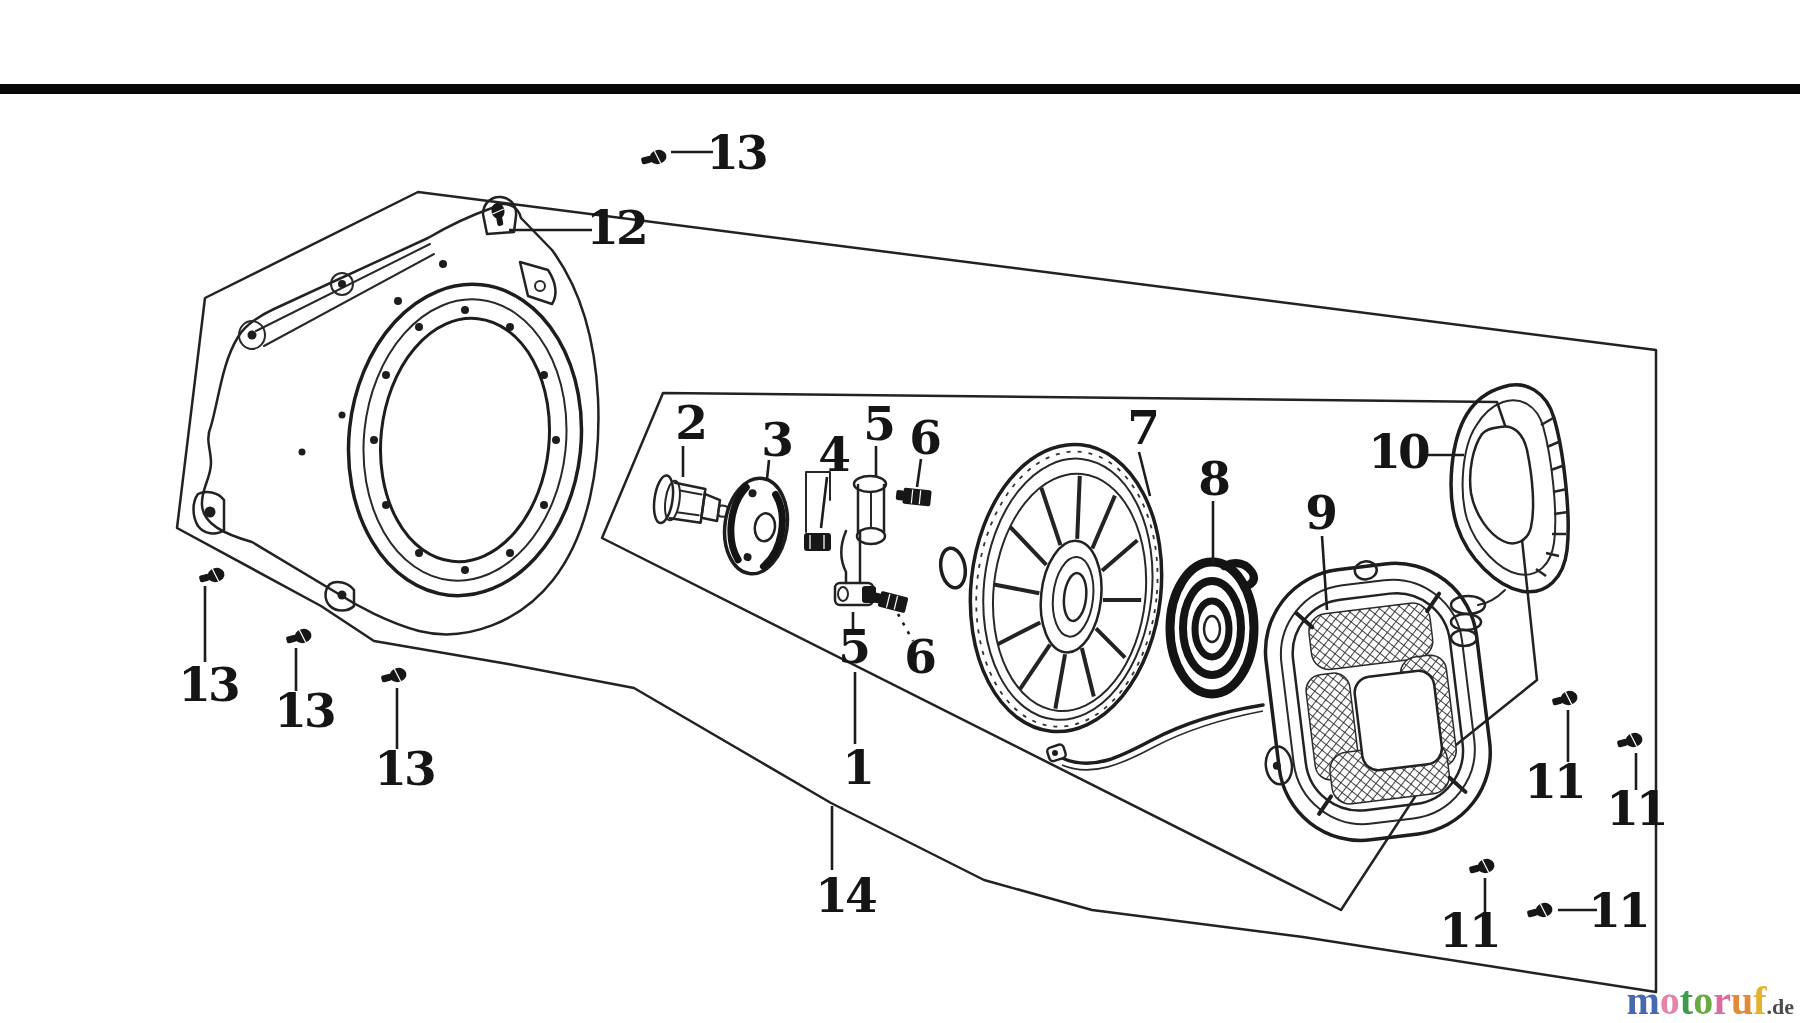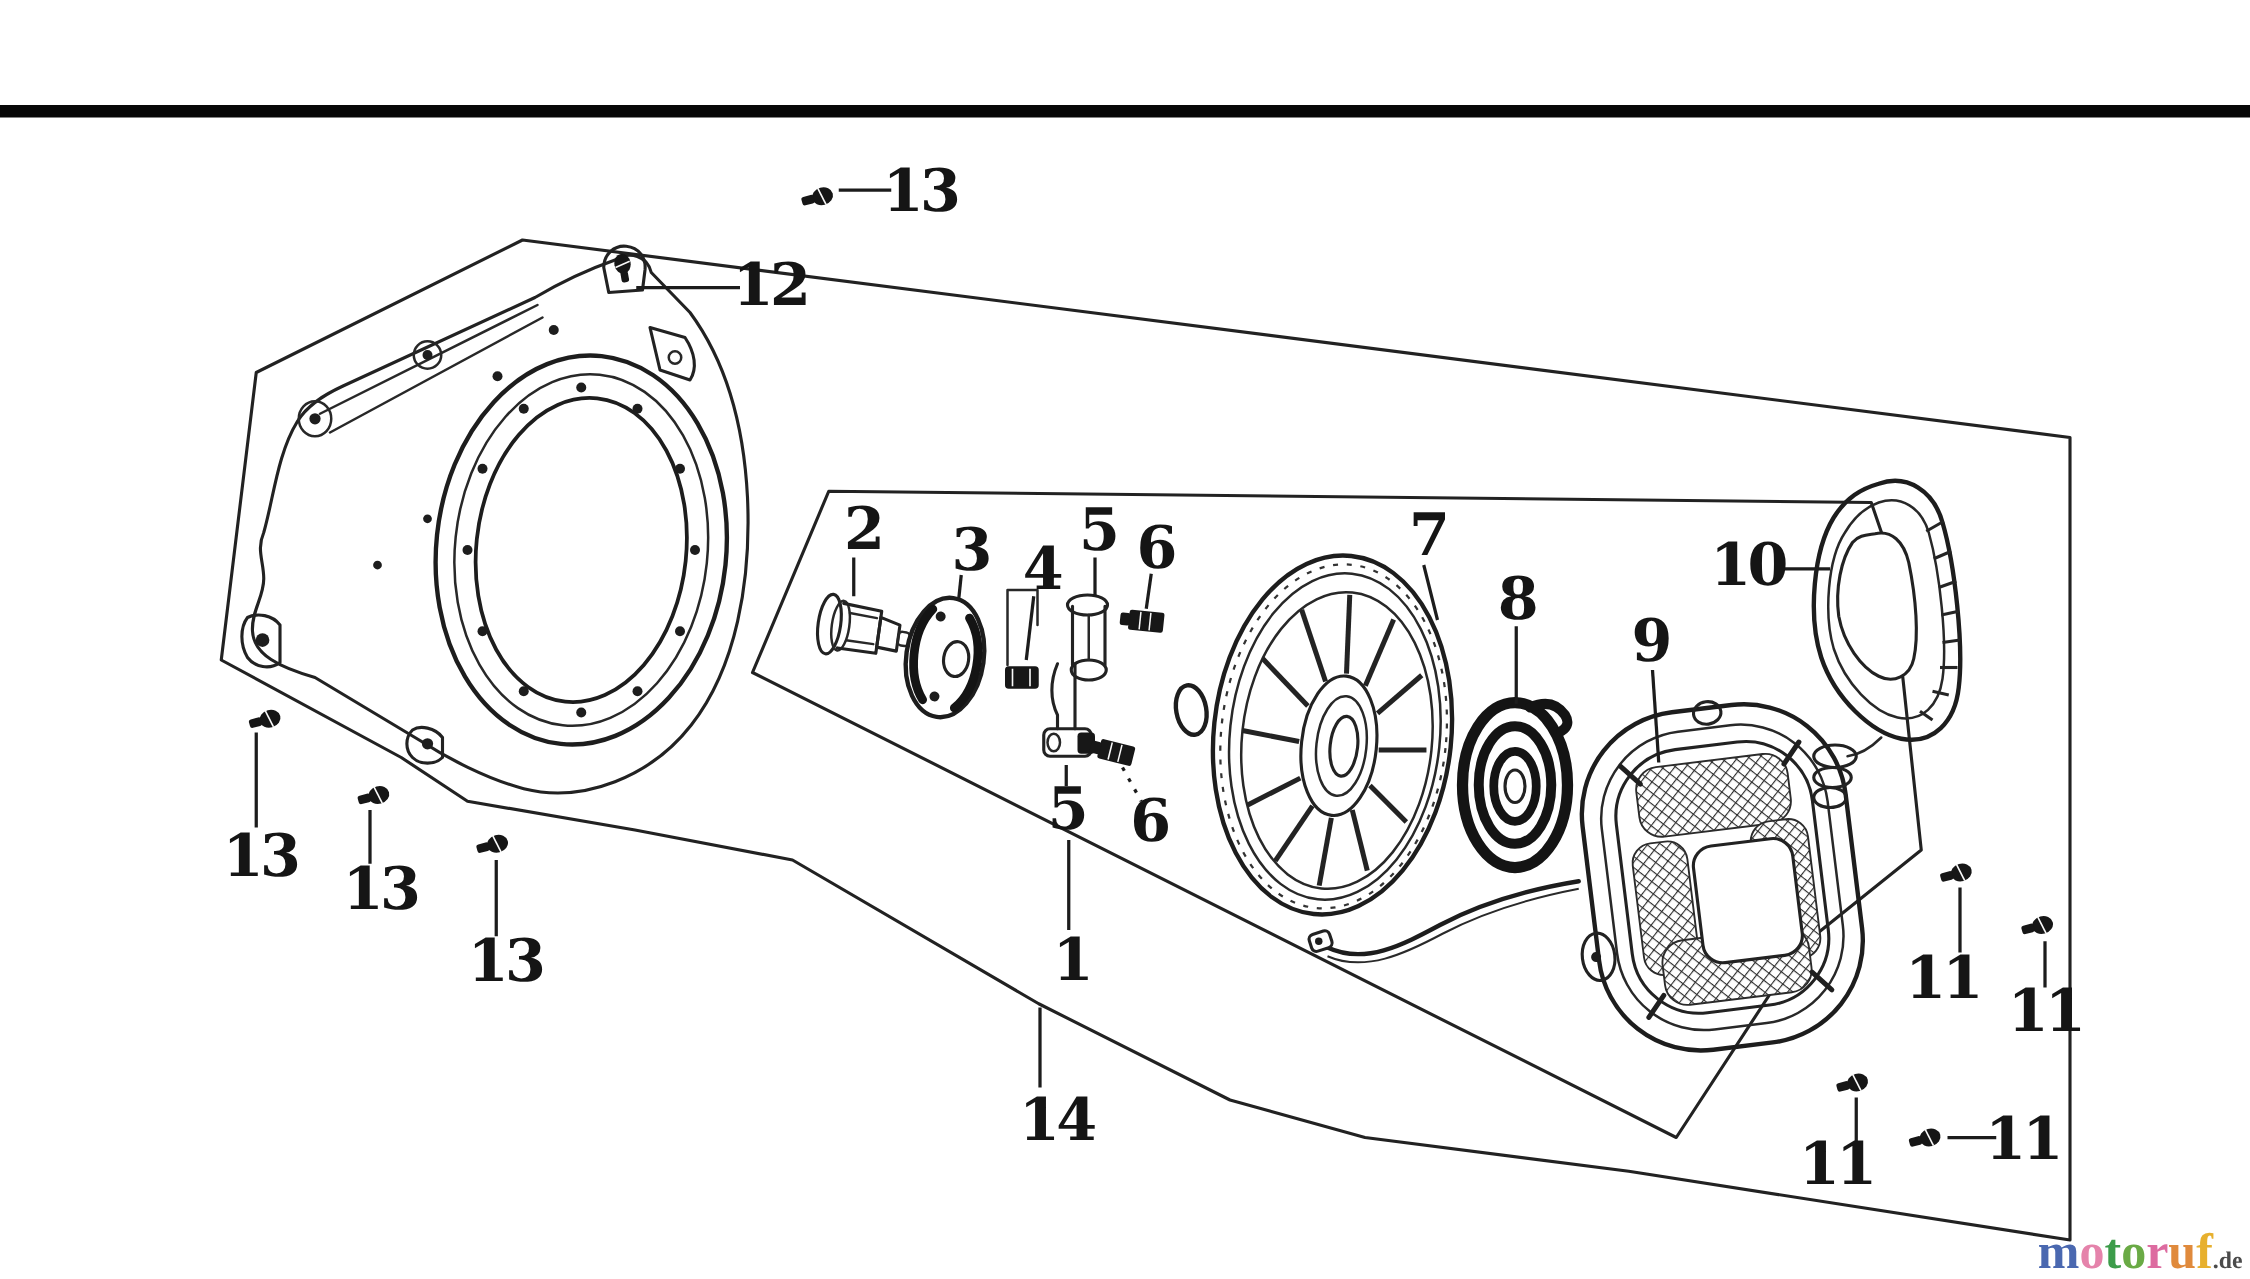--- a/index.html
+++ b/index.html
@@ -15,21 +15,21 @@
   .dk {fill:#171717;stroke:none;}
   .dot{fill:#1d1d1d;stroke:none;}
   .heavy{fill:none;stroke:#141414;stroke-linecap:round;}
   .leader{stroke:#1c1c1c;stroke-width:2.6;}
   .dashed{stroke-dasharray:3 7;}
   .label{font-family:"DejaVu Serif","Liberation Serif",serif;font-weight:bold;font-size:47px;
          letter-spacing:-3px;fill:#151515;text-anchor:middle;}
   
   .logo{position:absolute;right:6px;bottom:2px;font-family:"Liberation Serif",serif;
         font-weight:bold;font-size:40px;line-height:1;white-space:nowrap;}
-  .logo .tld{font-size:19px;font-weight:bold;color:#4b4b4b;}
+  .logo .tld{font-size:22px;font-weight:bold;color:#4b4b4b;}
 </style>
 </head>
 <body>
 
 <div class="canvas">
 <svg width="1800" height="1023" viewBox="0 0 1800 1023">
   <defs>
     <pattern id="mesh" width="7" height="7" patternUnits="userSpaceOnUse" patternTransform="rotate(45)">
       <rect width="7" height="7" fill="#ffffff"></rect>
       <line x1="0" y1="0" x2="0" y2="7" stroke="#2c2c2c" stroke-width="1.8"></line>

